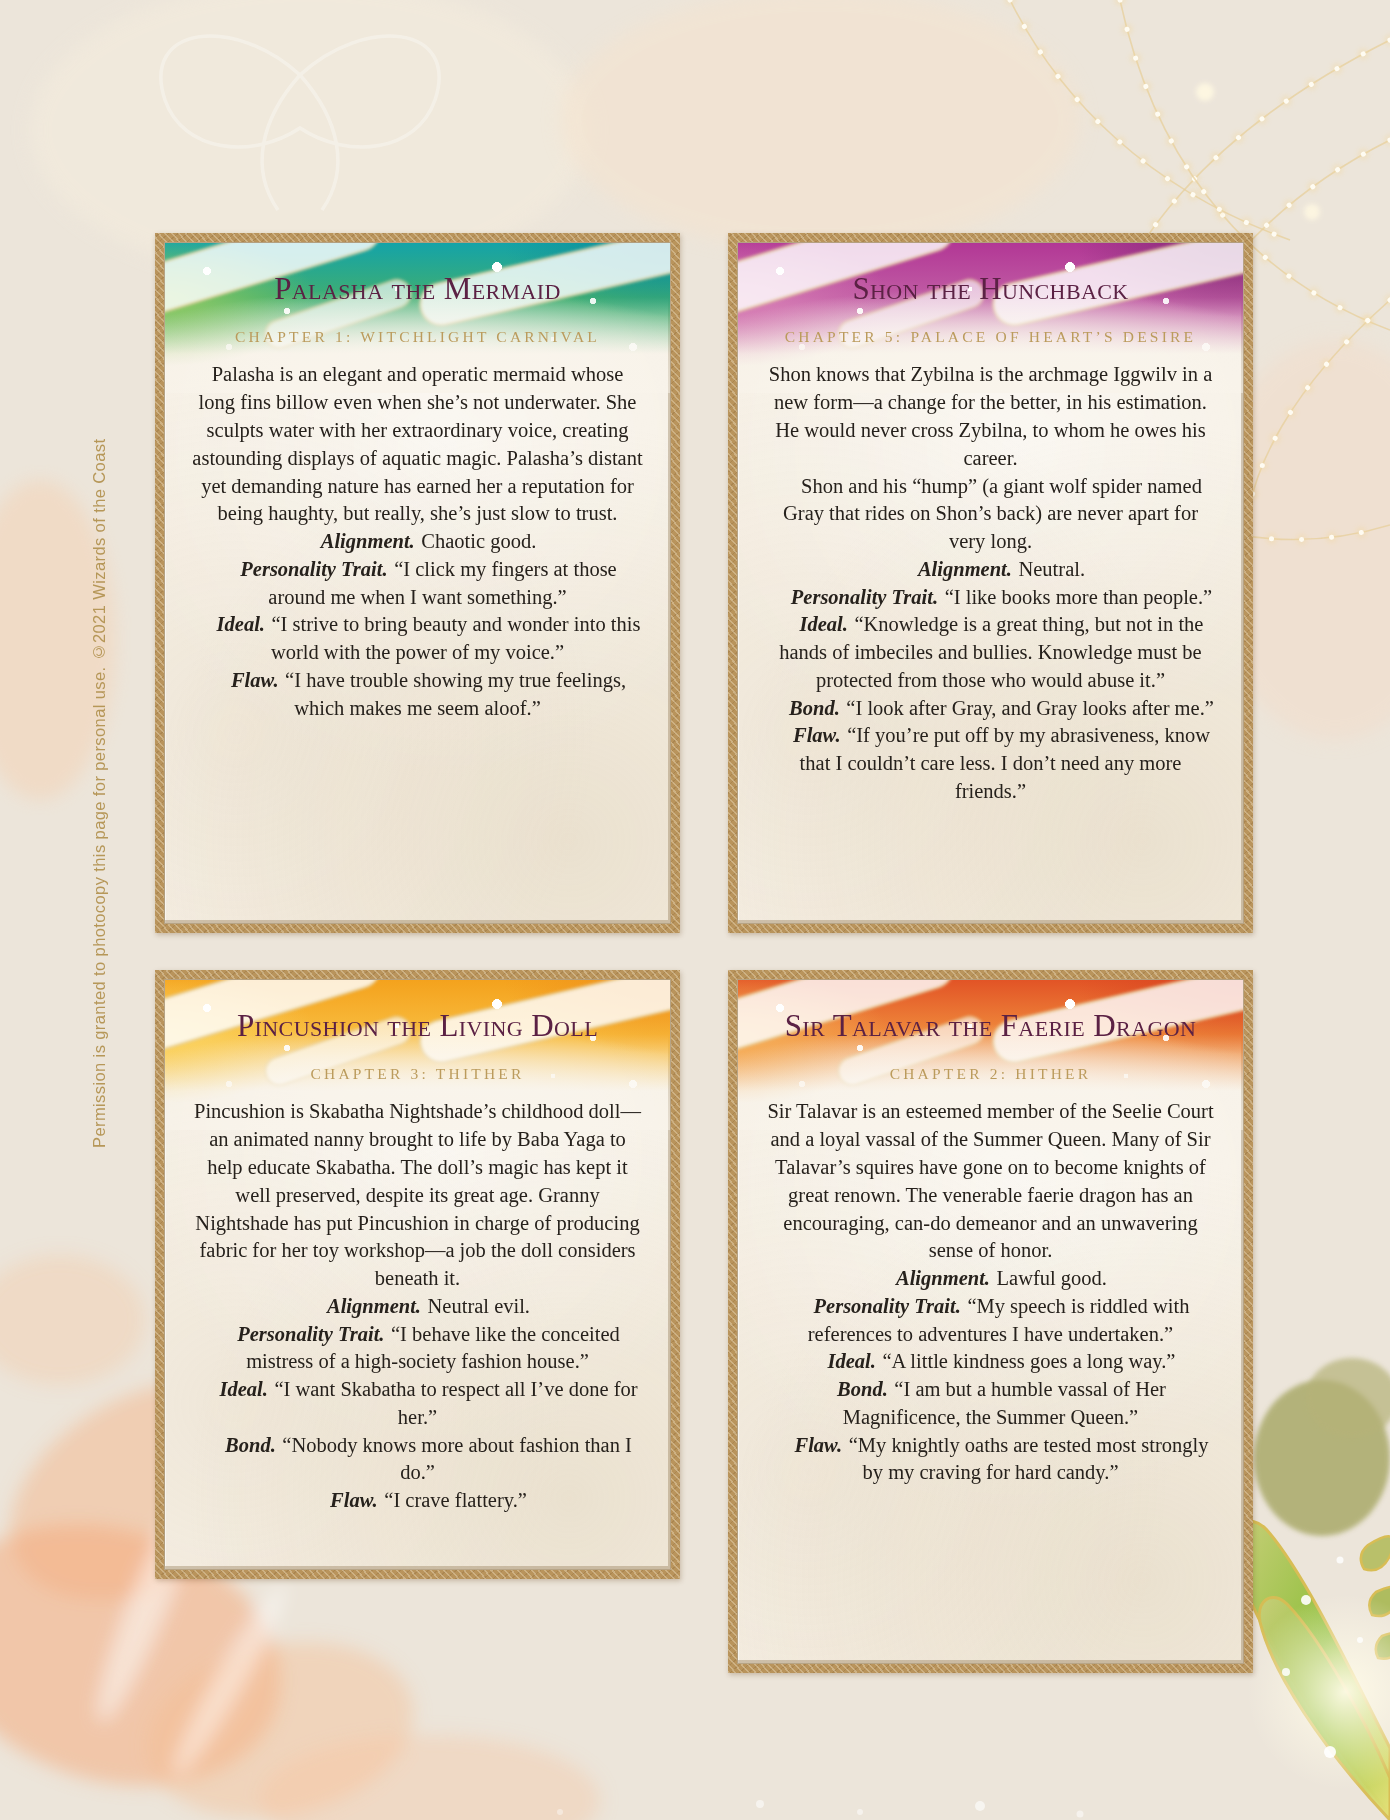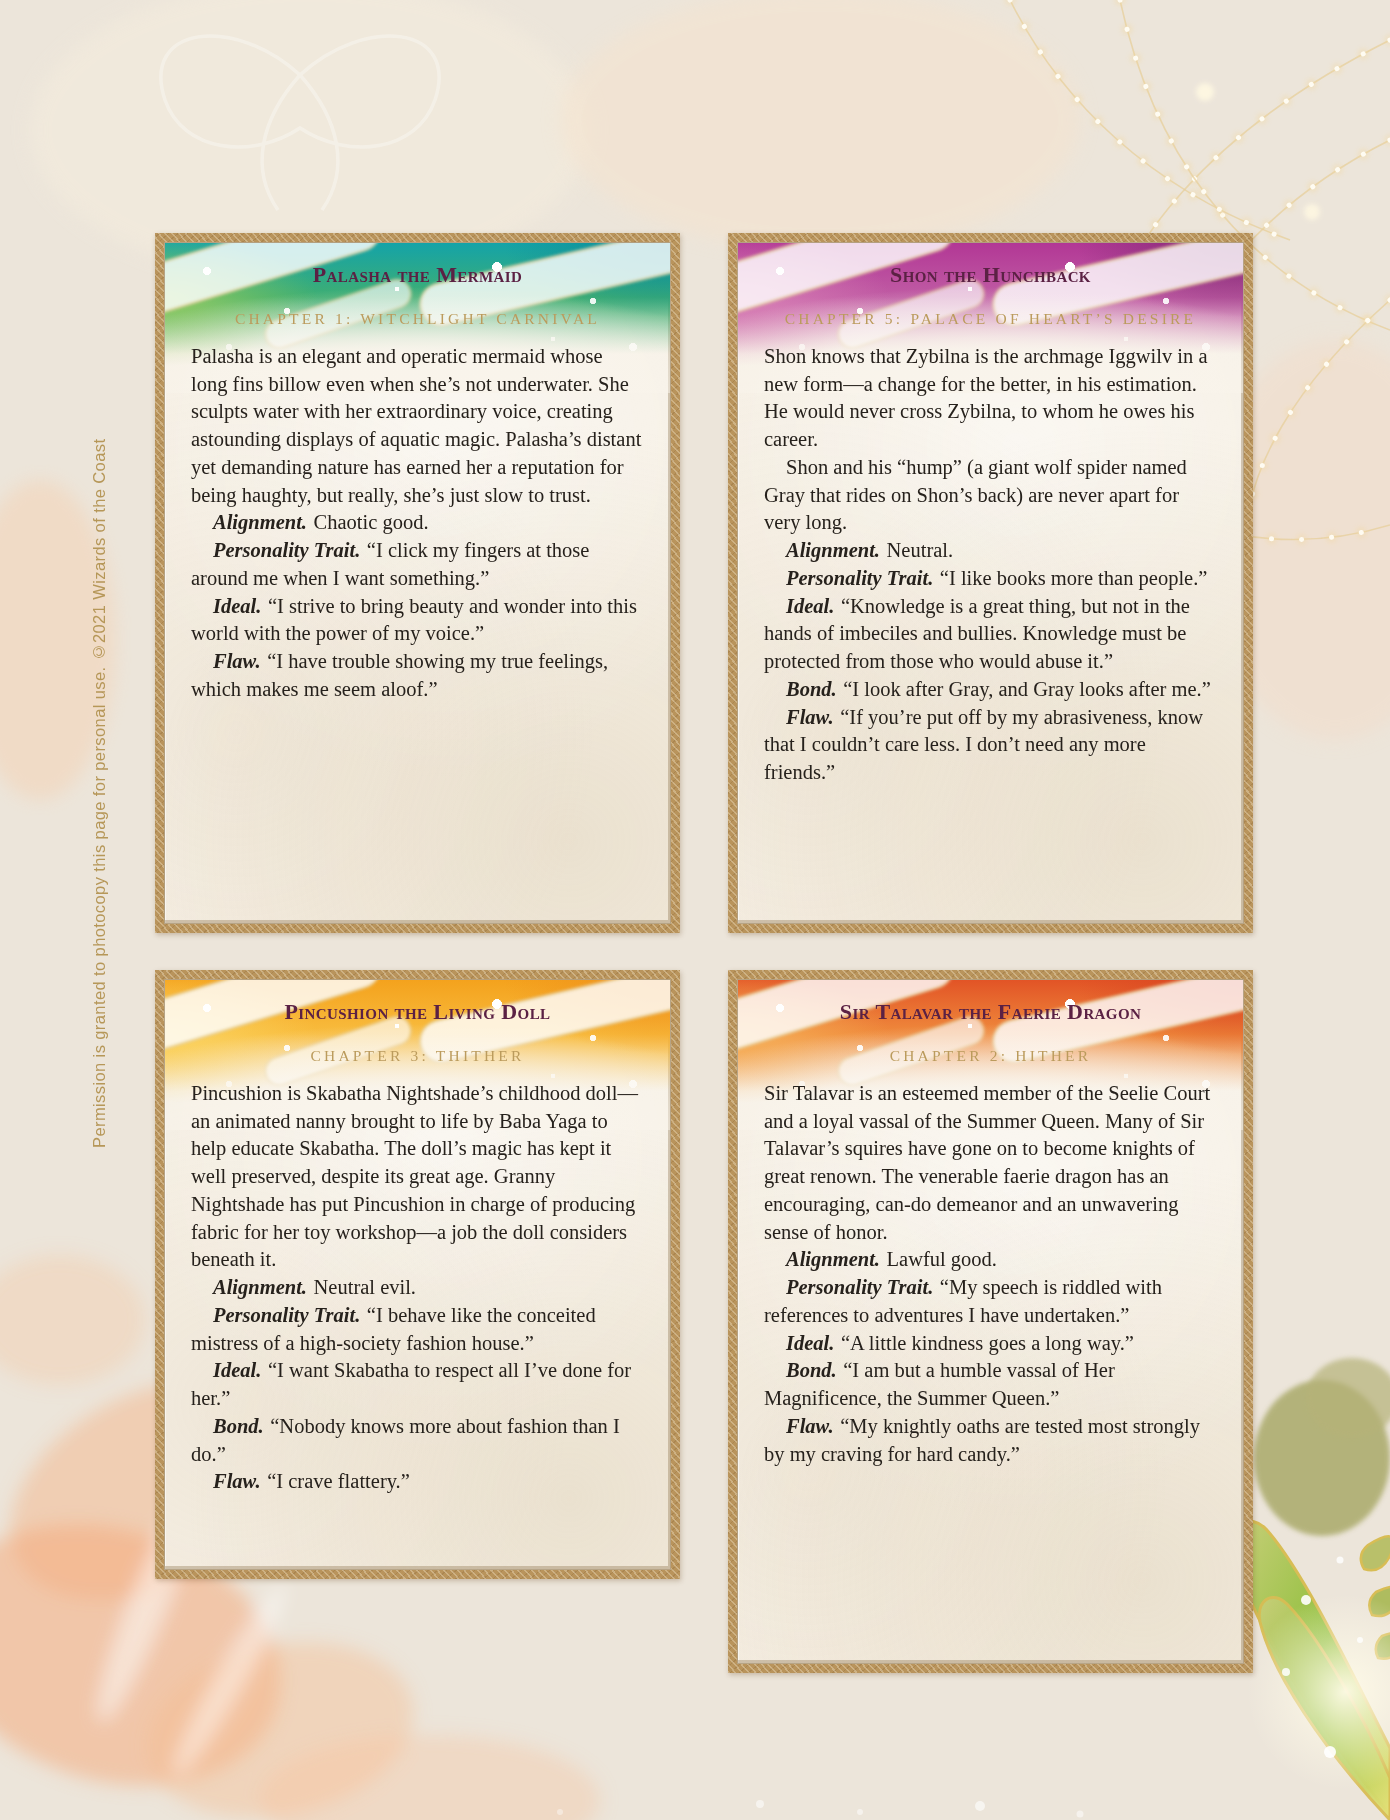--- a/index.html
+++ b/index.html
@@ -70,31 +70,31 @@
       radial-gradient(circle 2.5px at 232px 46px, #fff 97%, rgba(255,255,255,0)),
       radial-gradient(circle 3px at 64px 104px, rgba(255,255,255,.75) 97%, rgba(255,255,255,0)),
       radial-gradient(circle 2.5px at 388px 96px, rgba(255,255,255,.8) 97%, rgba(255,255,255,0));
   }
   .theme-teal   {--c1:#14a3a8; --c2:#3fae72; --c2b:#8ec95e; --c3:#0b8a96;}
   .theme-magenta{--c1:#b23795; --c2:#c05ca4; --c2b:#d77cb4; --c3:#7e2a72;}
   .theme-amber  {--c1:#f4a21d; --c2:#f8bc3e; --c2b:#fbd35e; --c3:#ef8f1a;}
   .theme-orange {--c1:#e25426; --c2:#ef8a3c; --c2b:#f6ae55; --c3:#d8431f;}
 
   .card-title{
-    position:relative; z-index:3; margin:20px 12px 0; text-align:center;
-    font-variant:small-caps; font-weight:700; font-size:22px; line-height:1.08;
+    position:relative; z-index:3; margin:29px 12px 0; text-align:center;
+    font-variant:small-caps; font-weight:400; font-size:31px; line-height:1.08;
     letter-spacing:.4px; color:#5b2144;
   }
   .card-chapter{
     position:relative; z-index:3; margin:23px 8px 0; text-align:center;
     font-size:15.5px; letter-spacing:3.2px; text-transform:uppercase; color:#bb9b5c;
   }
   .card-body{
     position:relative; z-index:3; margin:15px 26px 0;
-    font-size:20.5px; line-height:1.355; color:#26211c;
+    font-size:20.5px; line-height:1.355; color:#26211c;text-align:center;
   }
   .card-body p{margin:0;}
   .card-body p.indent, .card-body p.trait{text-indent:22px;}
   .trait-label{font-weight:700; font-style:italic; margin-right:.32em;}
 
   
   .wire{fill:none; stroke:#e7cf9b; stroke-width:1.6; opacity:.75;}
   .bulb-glow{fill:none; stroke:#f3d89e; stroke-width:11; stroke-dasharray:.1 30; stroke-linecap:round; opacity:.4;}
   .bulb{fill:none; stroke:#fffdf4; stroke-width:5; stroke-dasharray:.1 30; stroke-linecap:round; opacity:.95;}
 </style>

